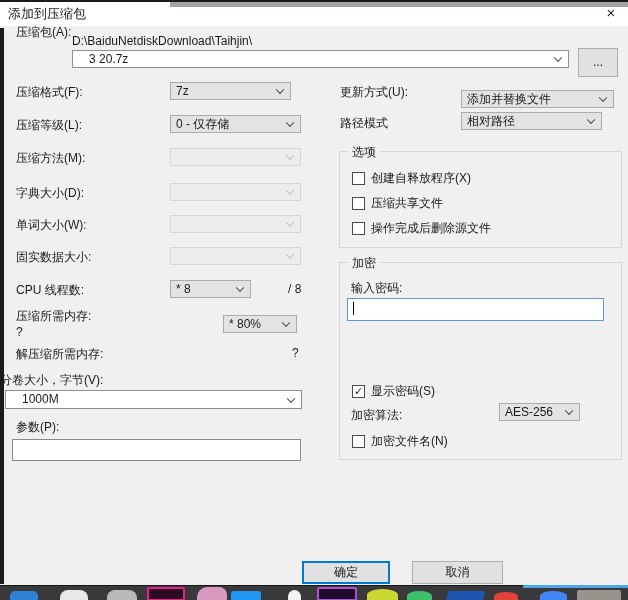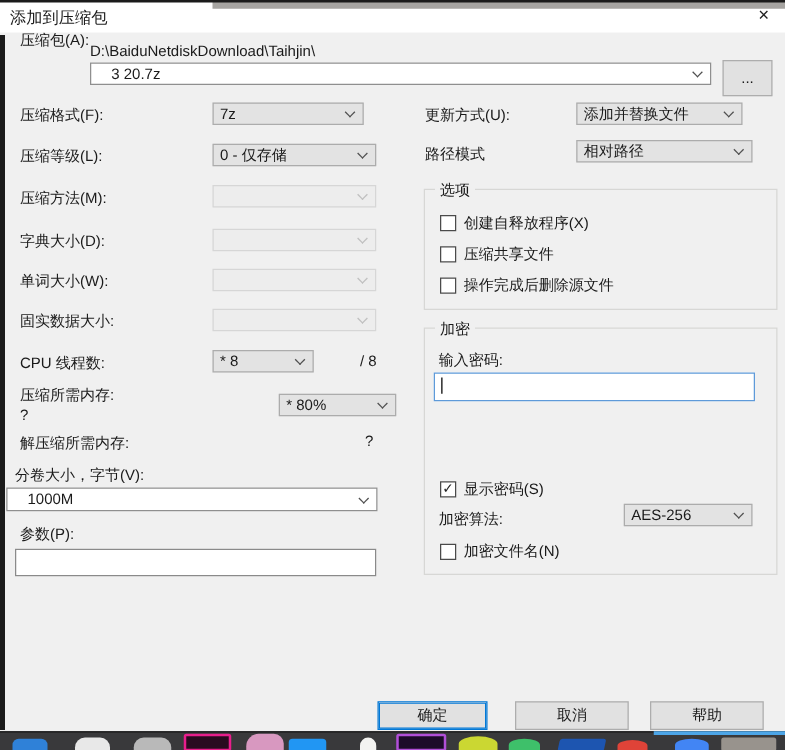--- a/index.html
+++ b/index.html
@@ -85,37 +85,37 @@
   </div>
 
   <div class="abs lbl" style="left:16px;top:282px;">CPU 线程数:</div>
   <div class="abs combo" style="left:170px;top:280px;width:81px;">
     <span>* 8</span><span class="chev"></span>
   </div>
   <div class="abs lbl" style="left:288px;top:282px;">/ 8</div>
 
   <div class="abs lbl" style="left:16px;top:308px;">压缩所需内存:</div>
   <div class="abs lbl" style="left:16px;top:325px;">?</div>
-  <div class="abs combo" style="left:223px;top:315px;width:94px;">
+  <div class="abs combo" style="left:223px;top:315px;width:74px;">
     <span>* 80%</span><span class="chev"></span>
   </div>
 
   <div class="abs lbl" style="left:16px;top:346px;">解压缩所需内存:</div>
   <div class="abs lbl" style="left:292px;top:346px;">?</div>
 
-  <div class="abs lbl" style="left:12px;top:372px;">分卷大小，字节(V):</div>
+  <div class="abs lbl" style="left:0;top:372px;">分卷大小，字节(V):</div>
   <div class="abs combo white" style="left:5px;top:390px;width:297px;height:19px;">
     <span>1000M</span><span class="chev"></span>
   </div>
 
   <div class="abs lbl" style="left:16px;top:419px;">参数(P):</div>
   <div class="abs textinput" style="left:12px;top:439px;width:289px;height:22px;"></div>
 
   <div class="abs lbl" style="left:340px;top:84px;">更新方式(U):</div>
-  <div class="abs combo" style="left:461px;top:82px;width:133px;">
+  <div class="abs combo" style="left:461px;top:90px;width:153px;">
     <span>添加并替换文件</span><span class="chev"></span>
   </div>
 
   <div class="abs lbl" style="left:340px;top:115px;">路径模式</div>
   <div class="abs combo" style="left:461px;top:112px;width:141px;">
     <span>相对路径</span><span class="chev"></span>
   </div>
 
   <div class="abs group" style="left:339px;top:151px;width:281px;height:95px;"></div>
   <div class="abs group-label" style="left:348px;top:144px;">选项</div>
@@ -136,31 +136,30 @@
   <div class="abs group-label" style="left:348px;top:255px;">加密</div>
   <div class="abs lbl" style="left:351px;top:280px;">输入密码:</div>
   <div class="abs textinput focused" style="left:347px;top:298px;width:257px;height:23px;">
     <span class="caret"></span>
   </div>
   <div class="abs cbrow" style="left:352px;top:383px;">
     <span class="cb">✓</span>
     <span>显示密码(S)</span>
   </div>
   <div class="abs lbl" style="left:351px;top:407px;">加密算法:</div>
-  <div class="abs combo" style="left:499px;top:403px;width:103px;">
+  <div class="abs combo" style="left:499px;top:403px;width:81px;">
     <span>AES-256</span><span class="chev"></span>
   </div>
   <div class="abs cbrow" style="left:352px;top:433px;">
     <span class="cb"></span>
     <span>加密文件名(N)</span>
   </div>
 
   <div class="abs btn primary" style="left:302px;top:561px;width:88px;">确定</div>
   <div class="abs btn" style="left:412px;top:561px;width:91px;">取消</div>
-  <div class="abs btn" style="left:520px;top:561px;width:91px;">帮助</div>
 
   <div class="abs dock">
     <div class="dock-line"></div>
   <div class="dock-icon" style="left: 10px; width: 28px; height: 10px; background: rgb(47, 129, 216); border-radius: 5px 5px 0px 0px;"></div>
       <div class="dock-icon" style="left: 60px; width: 28px; height: 11px; background: rgb(232, 232, 232); border-radius: 8px 8px 0px 0px;"></div>
       <div class="dock-icon" style="left: 107px; width: 30px; height: 11px; background: rgb(185, 185, 185); border-radius: 8px 8px 0px 0px;"></div>
       <div class="dock-icon" style="left: 147px; width: 38px; height: 14px; background: rgb(42, 11, 32); border-radius: 2px; border: 2px solid rgb(233, 30, 140);"></div>
       <div class="dock-icon" style="left: 197px; width: 30px; height: 14px; background: rgb(216, 152, 192); border-radius: 10px 8px 0px 0px;"></div>
       <div class="dock-icon" style="left: 231px; width: 30px; height: 10px; background: rgb(33, 150, 243); border-radius: 3px 3px 0px 0px;"></div>
       <div class="dock-icon" style="left: 288px; width: 13px; height: 11px; background: rgb(243, 243, 241); border-radius: 7px 7px 0px 0px;"></div>

